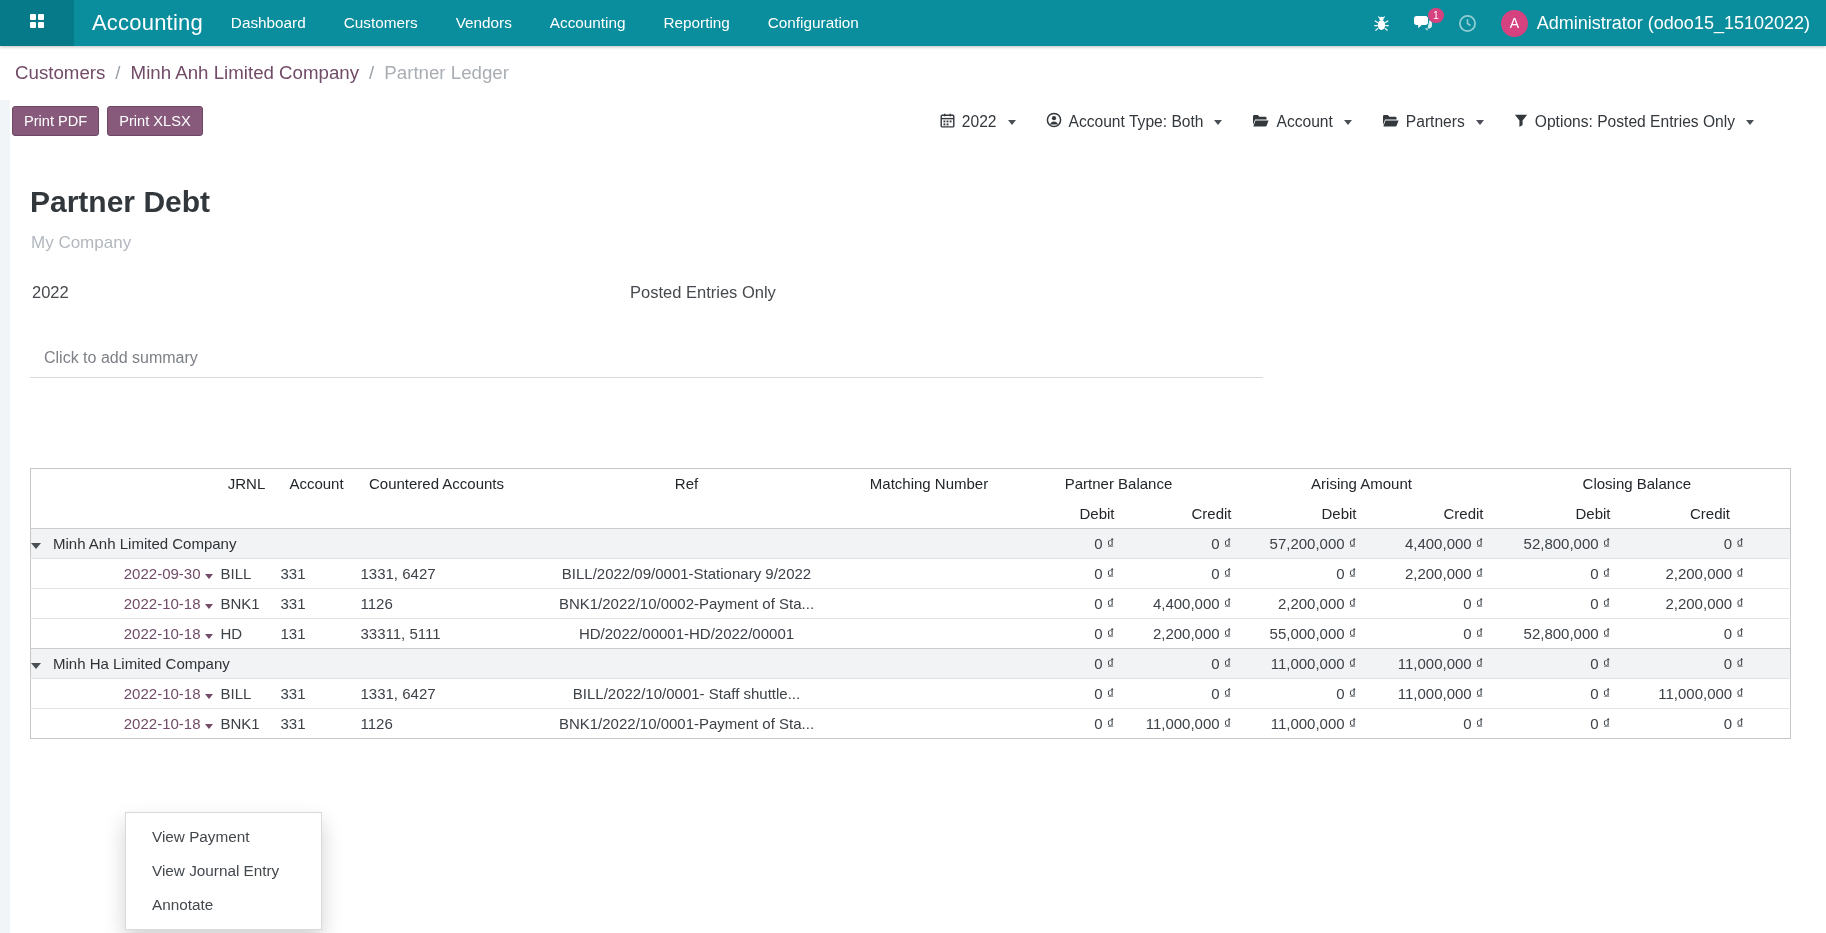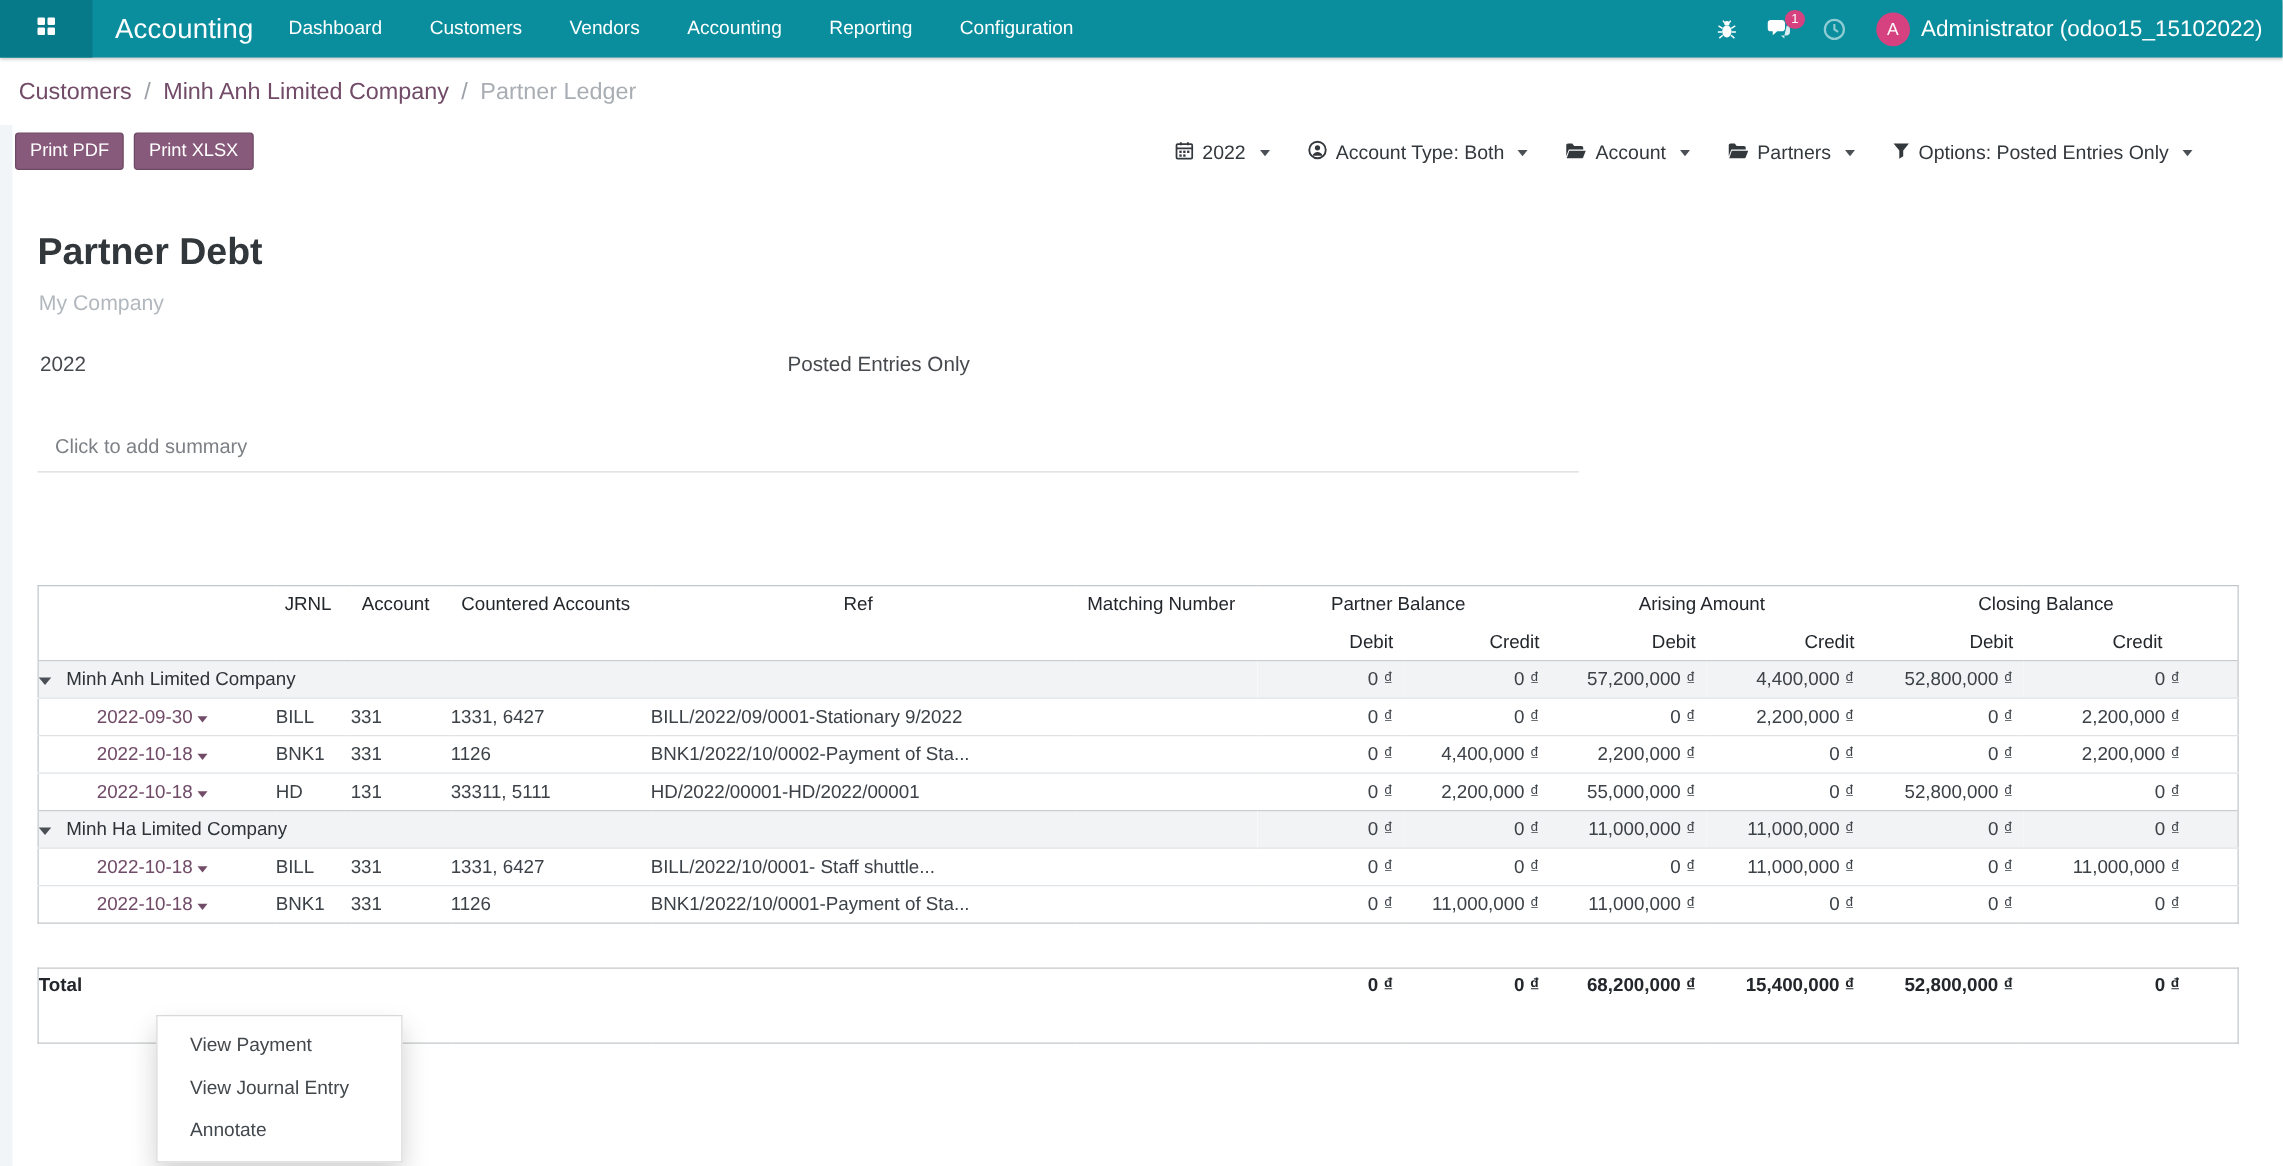--- a/index.html
+++ b/index.html
@@ -63,25 +63,25 @@
   th.h { font-weight:700; color:#23272b; text-align:center; padding:0; }
   th.h-num { font-weight:700; color:#23272b; text-align:right; padding-right:26px; }
   th.h-num.last { padding-right:60px; }
   td.num { text-align:right; padding-right:8px; }
   td.num.last { padding-right:46px; }
   tr.entry-row td { border-top:1px solid #e0e3e6; }
   tr.group-row td { border-top:1px solid #c9cdd0; background:#f2f3f4; }
   td.group-name { text-align:left; padding-left:48px; color:#2e3338; }
   td.group-name .gcaret { display:inline-block; width:0; height:0; border-left:5px solid transparent;
         border-right:5px solid transparent; border-top:6px solid #4a5056; margin-right:12px; }
-  td.date-cell { text-align:center; padding-left:68px; }
+  td.date-cell { text-align:right; padding-left:68px; }
   .date-link { color:var(--purple,#714B67); cursor:pointer; }
   td.jrnl-cell, td.acct-cell { text-align:left; padding-left:10px; }
   td.countered-cell { text-align:left; padding-left:20px; }
-  td.ref-cell { text-align:left; padding-left:28px; }
+  td.ref-cell { text-align:center; padding-left:28px; }
 
   table.totals-table { top:674px; border:1px solid #c3c7ca; }
   table.totals-table td { vertical-align:top; height:60px; padding-top:5px; font-weight:700; color:#23272b; }
   td.total-label { text-align:left; padding-left:6px; }
 
   
   .context-menu { position:absolute; left:115px; top:668px; width:197px; background:#fff;
                   border:1px solid #d9d9d9; box-shadow:0 10px 20px rgba(0,0,0,.18);
                   padding:7px 0; z-index:10;margin-top:44px; }
   .context-menu li { list-style:none; font-size:15.3px; color:#43484d; padding:8px 0 8px 26px; cursor:pointer; }
@@ -353,47 +353,20 @@
               <td class="num">0 ₫</td>
               <td class="num">11,000,000 ₫</td>
               <td class="num">11,000,000 ₫</td>
               <td class="num">0 ₫</td>
               <td class="num">0 ₫</td>
               <td class="num last">0 ₫</td>
             </tr>
           </tbody>
       </table>
 
-      <table class="ledger totals-table">
-        <colgroup>
-          <col style="width:190px">
-            <col style="width:60px">
-            <col style="width:80px">
-            <col style="width:160px">
-          <col style="width:340px">
-            <col style="width:145px">
-            <col style="width:117px">
-            <col style="width:117px">
-          <col style="width:125px">
-            <col style="width:127px">
-            <col style="width:127px">
-            <col style="width:172px">
-        </colgroup>
-        <tbody>
-          <tr>
-            <td class="total-label" colspan="6">Total</td>
-            <td class="num">0 ₫</td>
-            <td class="num">0 ₫</td>
-            <td class="num">68,200,000 ₫</td>
-            <td class="num">15,400,000 ₫</td>
-            <td class="num">52,800,000 ₫</td>
-            <td class="num last">0 ₫</td>
-          </tr>
-        </tbody>
-      </table>
 
       <ul class="context-menu">
         <li>View Payment</li>
         <li>View Journal Entry</li>
         <li>Annotate</li>
       </ul>
 
     </div>
   </div>
 </div>

